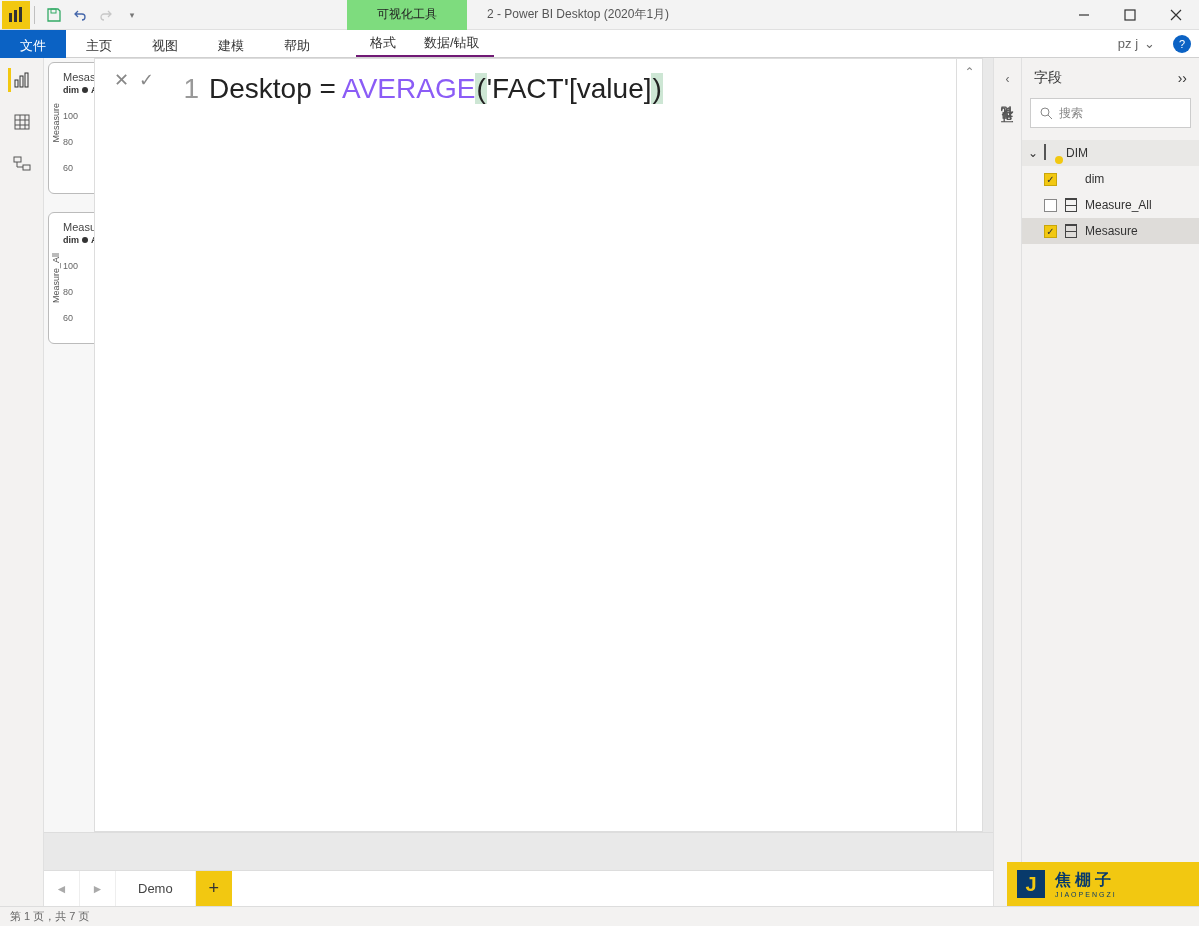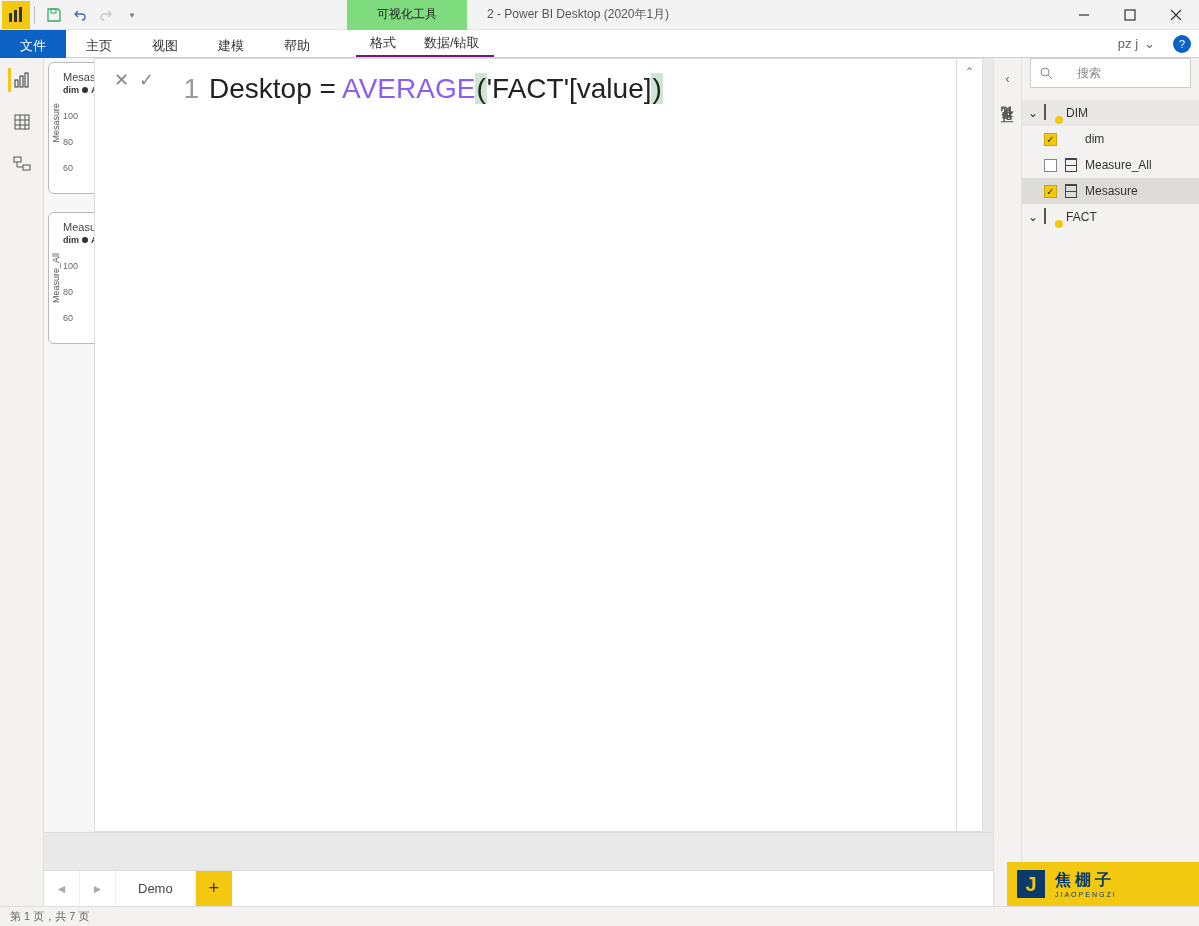--- a/index.html
+++ b/index.html
@@ -47,21 +47,21 @@
   .fcontent .hl-br { background:#cde6d4; padding:0 1px;}
   .formulaOverlay .fscroll { width:26px; border-left:1px solid #ddd; display:flex;flex-direction:column;align-items:center;justify-content:flex-start;padding-top:6px;}
   .formulaOverlay .fscroll .chev { color:#888; font-size:12px;}
   .canvasbottom { height:38px; background:#e9e9e9; border-top:1px solid #ddd; position:absolute;left:0;right:0;bottom:0;}
   
   .collapsedpane { width:28px; background:#f3f2f1;border-left:1px solid #e0e0e0;display:flex;flex-direction:column;align-items:center;padding-top:14px;gap:40px;}
   .collapsedpane .clabel { writing-mode:vertical-rl; transform:rotate(180deg); color:#555; font-size:12px; letter-spacing:2px; font-weight:600;}
   .collapsedpane .cchev { color:#666;}
   .fieldspane { width:178px; background:#f3f2f1;border-left:1px solid #e0e0e0;display:flex;flex-direction:column;}
   .fieldspane .fphdr { height:40px;display:flex;align-items:center;justify-content:space-between;padding:0 12px;color:#333;font-size:14px;}
-  .fieldspane .searchbox { margin:0 8px 12px 8px; height:30px;border:1px solid #ccc;background:#fff;display:flex;align-items:center;padding:0 8px;color:#888;gap:24px;}
+  .fieldspane .searchbox { margin:0 8px 12px 8px; height:30px;border:1px solid #ccc;background:#fff;display:flex;align-items:center;padding:0 8px;color:#888;gap:6px;}
   .fieldspane .tablegroup { }
   .fieldspane .tghdr { height:26px;display:flex;align-items:center;gap:6px;padding:0 6px;color:#333;font-size:12px;background:#e9e8e6;}
   .fieldspane .tgitem { height:26px;display:flex;align-items:center;gap:8px;padding:0 6px 0 22px; font-size:12px;color:#333;}
   .fieldspane .tgitem.selected { background:#dedcd9; }
   .fieldspane .chkbox { width:13px;height:13px;border:1px solid #888;background:#fff;display:flex;align-items:center;justify-content:center;}
   .fieldspane .chkbox.checked { background:#f2c811;border-color:#c9a60a;}
   .fieldspane .chkbox.checked::after{content:"✓";font-size:10px;color:#333;}
   .tbliconwrap{position:relative;width:16px;height:16px;}
   .tblicon{width:14px;height:14px;border:1px solid #555;background:linear-gradient(#555 2px,transparent 2px);}
   .tbldot{position:absolute;right:-3px;bottom:-3px;width:8px;height:8px;border-radius:50%;background:#f2c811;}
@@ -238,20 +238,24 @@
       <div class="addbtn">+</div>
     </div>
   </div>
 
   <div class="collapsedpane">
     <span class="cchev">‹</span>
     <span class="clabel">可视化</span>
   </div>
 
   <div class="fieldspane">
+    <div class="fphdr">
+      <span>字段</span>
+      <span class="chev right" style="transform:rotate(0)">›</span>
+    </div>
     <div class="searchbox">
       <svg width="14" height="14">
           <circle cx="6" cy="6" r="4" fill="none" stroke="#888"></circle>
           <path d="M9 9l4 4" stroke="#888"></path>
         </svg>
       <span>搜索</span>
     </div>
 
     <div class="tablegroup">
       <div class="tghdr">
@@ -274,25 +278,20 @@
       </div>
       <div class="tgitem selected">
         <span class="chkbox checked"></span>
         <span class="calcicon">
             <div></div>
             <div></div>
           </span>
         <span>Mesasure</span>
       </div>
 
-      <div class="tghdr" style="background:transparent">
-        <span class="chev down"></span>
-        <span class="tbliconwrap"><span class="tblicon"></span><span class="tbldot"></span></span>
-        <span>FACT</span>
-      </div>
     </div>
   </div>
 </div>
 
 <div class="statusbar">
   <span>第 1 页，共 7 页</span>
 </div>
 
 <div class="watermark">
   <div class="jbox">J</div>

